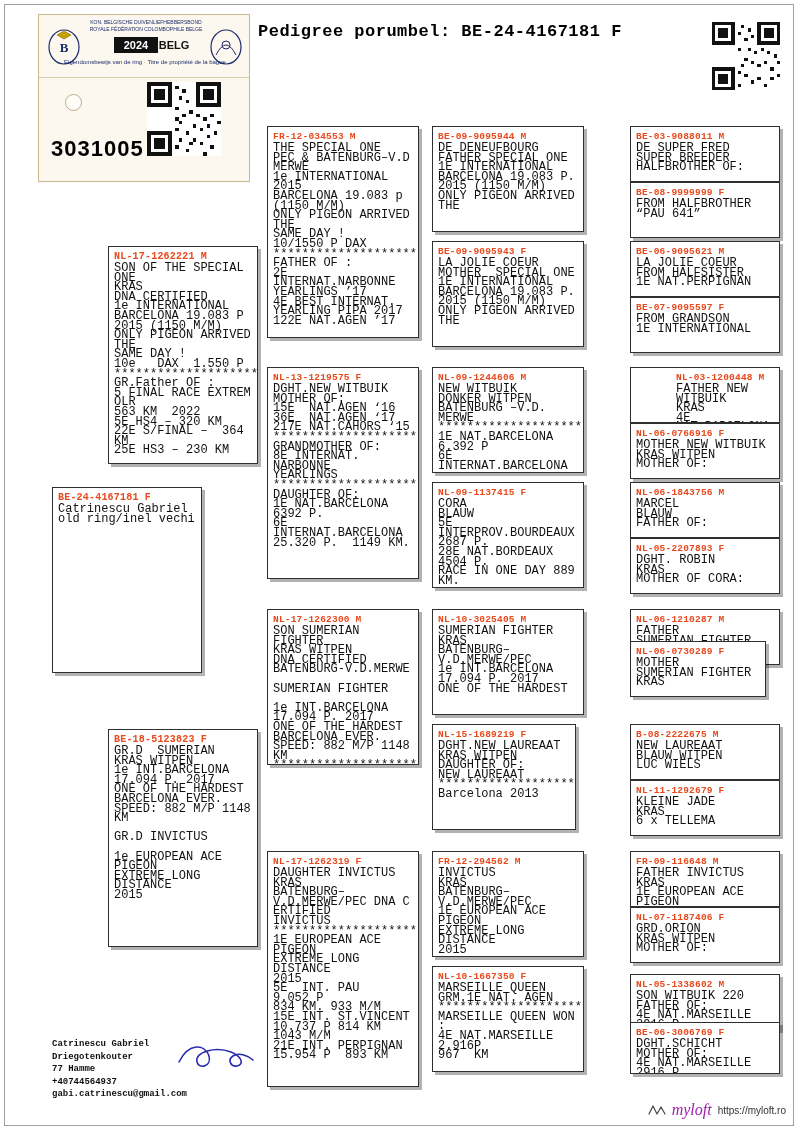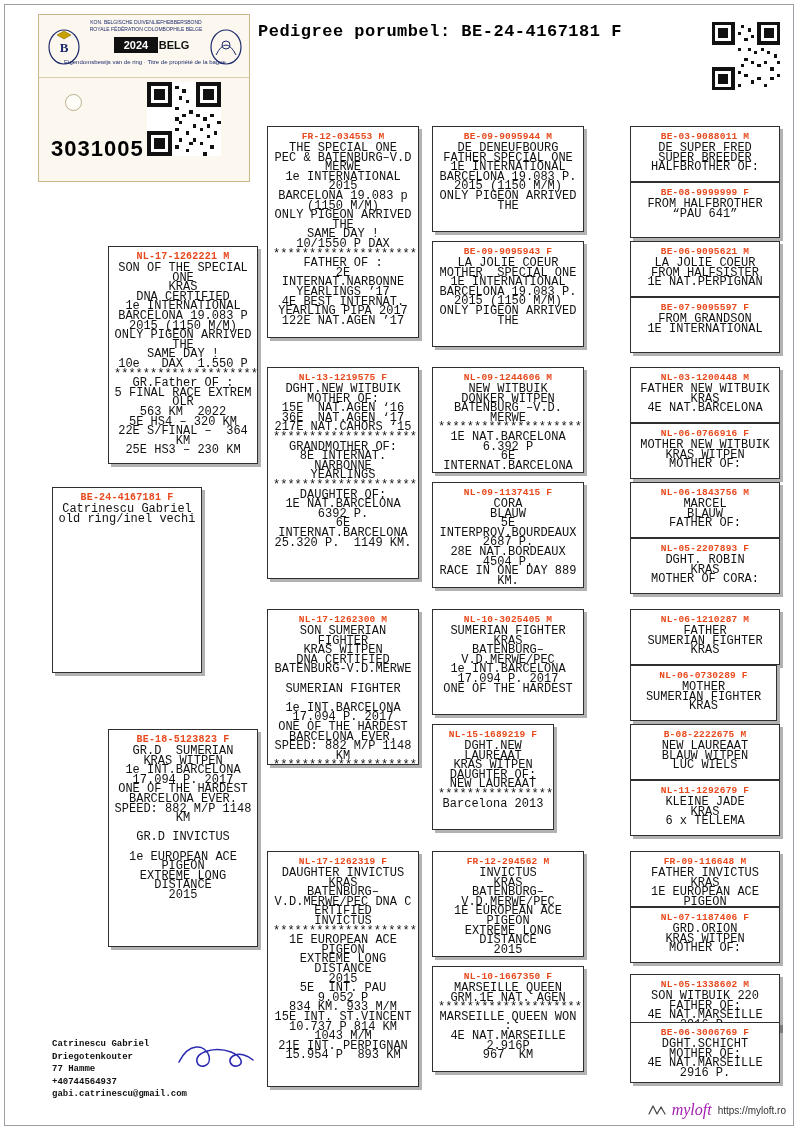--- a/index.html
+++ b/index.html
@@ -62,21 +62,20 @@
     letter-spacing:1px;color:#000;
   }
   .qr{
     position:absolute;background:#fff;
   }
   
   .card{
     position:absolute;background:#fff;border:1px solid #2f2f2f;
     box-sizing:border-box;overflow:hidden;
     box-shadow:3px 3px 0 rgba(0,0,0,0.30);
-    text-align:center;
   }
   .card .hdr{
     color:#e8491d;font-weight:bold;font-size:9.5px;
     padding:4px 5px 2px 5px;letter-spacing:0.2px;
   }
   .card .body{
     font-size:12px;line-height:9.6px;padding:0 5px 4px 5px;
     white-space:pre-wrap;color:#111;font-family:Liberation Mono, monospace;
   }
   .card.lg .hdr{font-size:10px;}
@@ -388,21 +387,21 @@
 </div>
 <div class="card" style="left:432px;top:609px;width:152px;height:106px;">
   <div class="hdr">NL-10-3025405 M</div>
   <div class="body">SUMERIAN FIGHTER
 KRAS
 BATENBURG–V.D.MERWE/PEC
 1e INT.BARCELONA
 17.094 P. 2017
 ONE OF THE HARDEST</div>
 </div>
-<div class="card" style="left:432px;top:724px;width:122px;height:106px;">
+<div class="card" style="left:432px;top:724px;width:144px;height:106px;">
   <div class="hdr">NL-15-1689219 F</div>
   <div class="body">DGHT.NEW LAUREAAT
 KRAS WITPEN
 DAUGHTER OF:
 NEW LAUREAAT
 *********************
 Barcelona 2013</div>
 </div>
 <div class="card" style="left:432px;top:851px;width:152px;height:106px;">
   <div class="hdr">FR-12-294562 M</div>
@@ -438,21 +437,21 @@
   <div class="hdr">BE-06-9095621 M</div>
   <div class="body">LA JOLIE COEUR
 FROM HALFSISTER
 1E NAT.PERPIGNAN</div>
 </div>
 <div class="card" style="left:630px;top:297px;width:150px;height:56px;">
   <div class="hdr">BE-07-9095597 F</div>
   <div class="body">FROM GRANDSON
 1E INTERNATIONAL</div>
 </div>
-<div class="card" style="left:630px;top:367px;width:150px;height:56px;">
+<div class="card" style="left:630px;top:367px;width:150px;height:56px;padding-left:40px;">
   <div class="hdr">NL-03-1200448 M</div>
   <div class="body">FATHER NEW WITBUIK
 KRAS
 4E NAT.BARCELONA</div>
 </div>
 <div class="card" style="left:630px;top:423px;width:150px;height:56px;">
   <div class="hdr">NL-06-0766916 F</div>
   <div class="body">MOTHER NEW WITBUIK
 KRAS WITPEN
 MOTHER OF:</div>
@@ -468,21 +467,21 @@
   <div class="body">DGHT. ROBIN
 KRAS
 MOTHER OF CORA:</div>
 </div>
 <div class="card" style="left:630px;top:609px;width:150px;height:56px;">
   <div class="hdr">NL-06-1210287 M</div>
   <div class="body">FATHER
 SUMERIAN FIGHTER
 KRAS</div>
 </div>
-<div class="card" style="left:630px;top:665px;width:147px;height:56px;">
+<div class="card" style="left:630px;top:641px;width:136px;height:56px;">
   <div class="hdr">NL-06-0730289 F</div>
   <div class="body">MOTHER
 SUMERIAN FIGHTER
 KRAS</div>
 </div>
 <div class="card" style="left:630px;top:724px;width:150px;height:56px;">
   <div class="hdr">B-08-2222675 M</div>
   <div class="body">NEW LAUREAAT
 BLAUW WITPEN
 LUC WIELS</div>
@@ -504,21 +503,21 @@
   <div class="body">GRD.ORION
 KRAS WITPEN
 MOTHER OF:</div>
 </div>
 <div class="card" style="left:630px;top:966px;width:150px;height:56px;margin-top:8px;">
   <div class="hdr">NL-05-1338602 M</div>
   <div class="body">SON WITBUIK 220
 FATHER OF:
 4E NAT.MARSEILLE 2916 P.</div>
 </div>
-<div class="card" style="left:630px;top:1022px;width:150px;height:61px;">
+<div class="card" style="left:630px;top:1022px;width:150px;height:52px;">
   <div class="hdr">BE-06-3006769 F</div>
   <div class="body">DGHT.SCHICHT
 MOTHER OF:
 4E NAT.MARSEILLE 2916 P.</div>
 </div>
 
 <div class="owner">
   <div>Catrinescu Gabriel</div>
   <div>Driegotenkouter</div>
   <div>77 Hamme</div>

